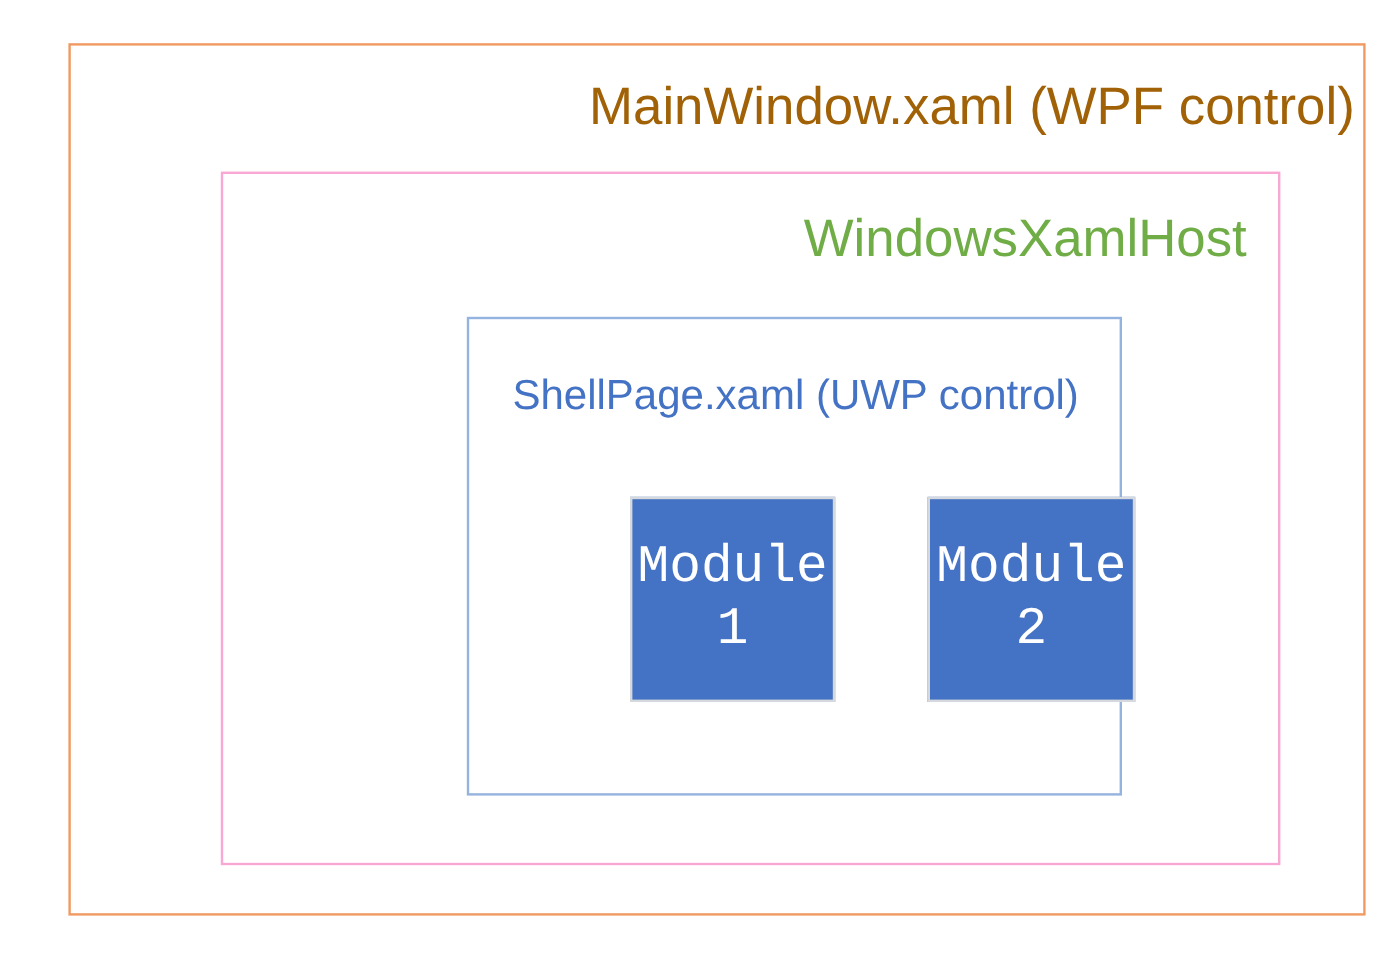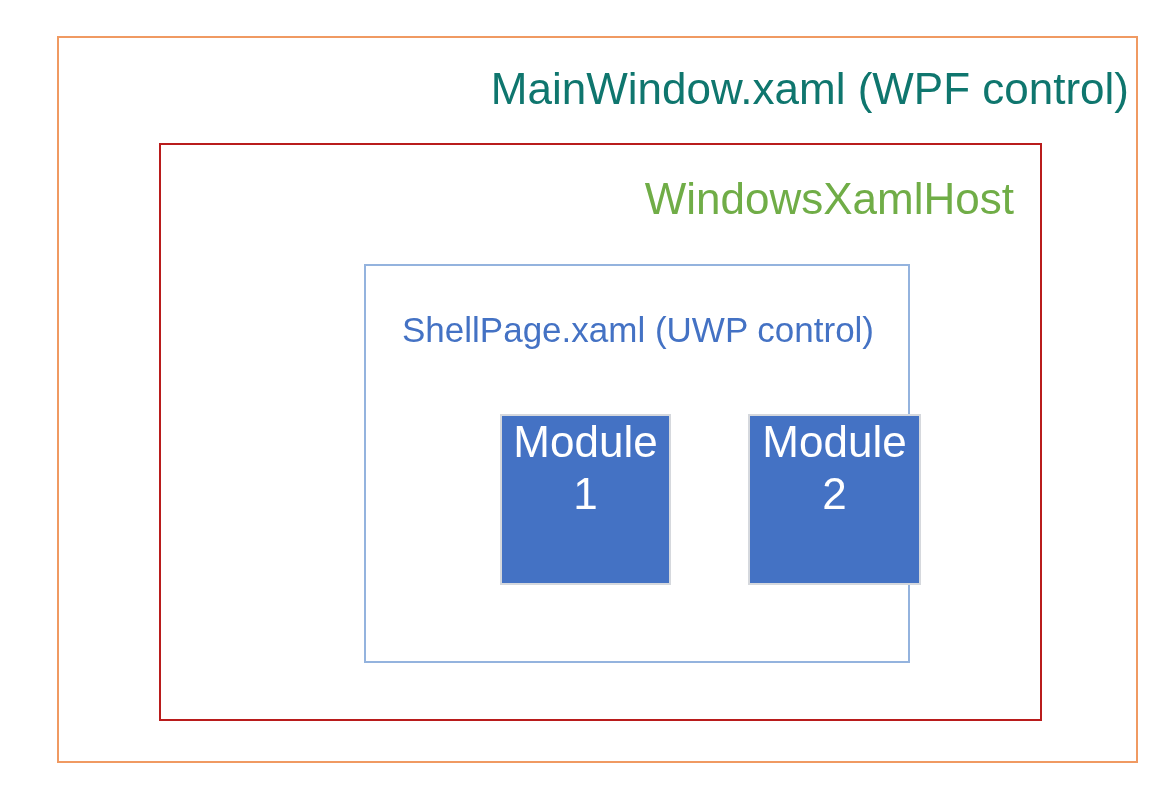--- a/index.html
+++ b/index.html
@@ -21,44 +21,44 @@
     background: transparent;
   }
   .box-mainwindow {
     left: 57px;
     top: 36px;
     width: 1081px;
     height: 727px;
     border: 2px solid #f09a62;
   }
   .box-xamlhost {
-    left: 100px;
+    left: 125px;
     top: 105px;
     width: 883px;
     height: 578px;
-    border: 2px solid #b91c1c;
+    border: 2px solid #f9a8d4;
     padding-left: 35px;
   }
   .box-shellpage {
     left: 203px;
     top: 119px;
     width: 546px;
     height: 399px;
     border: 2px solid #94b3de;
   }
   .label {
     position: absolute;
     white-space: nowrap;
   }
   .label-mainwindow {
     right: 7px;
     top: 25px;
     font-size: 44px;
     line-height: 52px;
-    color: #0f766e;
+    color: #a16207;
     margin-left: 48px;
   }
   .label-xamlhost {
     right: 26px;
     top: 28px;
     font-size: 44px;
     line-height: 52px;
     color: #70ad47;
   }
   .label-shellpage {
@@ -70,25 +70,27 @@
   }
   .module {
     position: absolute;
     box-sizing: border-box;
     width: 171px;
     height: 171px;
     top: 148px;
     background: #4472c4;
     border: 2px solid #d5d8dd;
     display: flex;
+    align-items: center;
     justify-content: center;
     text-align: center;
     color: #ffffff;
     font-size: 44px;
     line-height: 1.18;
+    font-family: Liberation Mono, monospace;
   }
   .module-1 { left: 134px; }
   .module-2 { left: 382px; width: 173px; }
 </style>
 </head>
 <body>
 
 <div class="canvas">
 
   <div class="box box-mainwindow">

